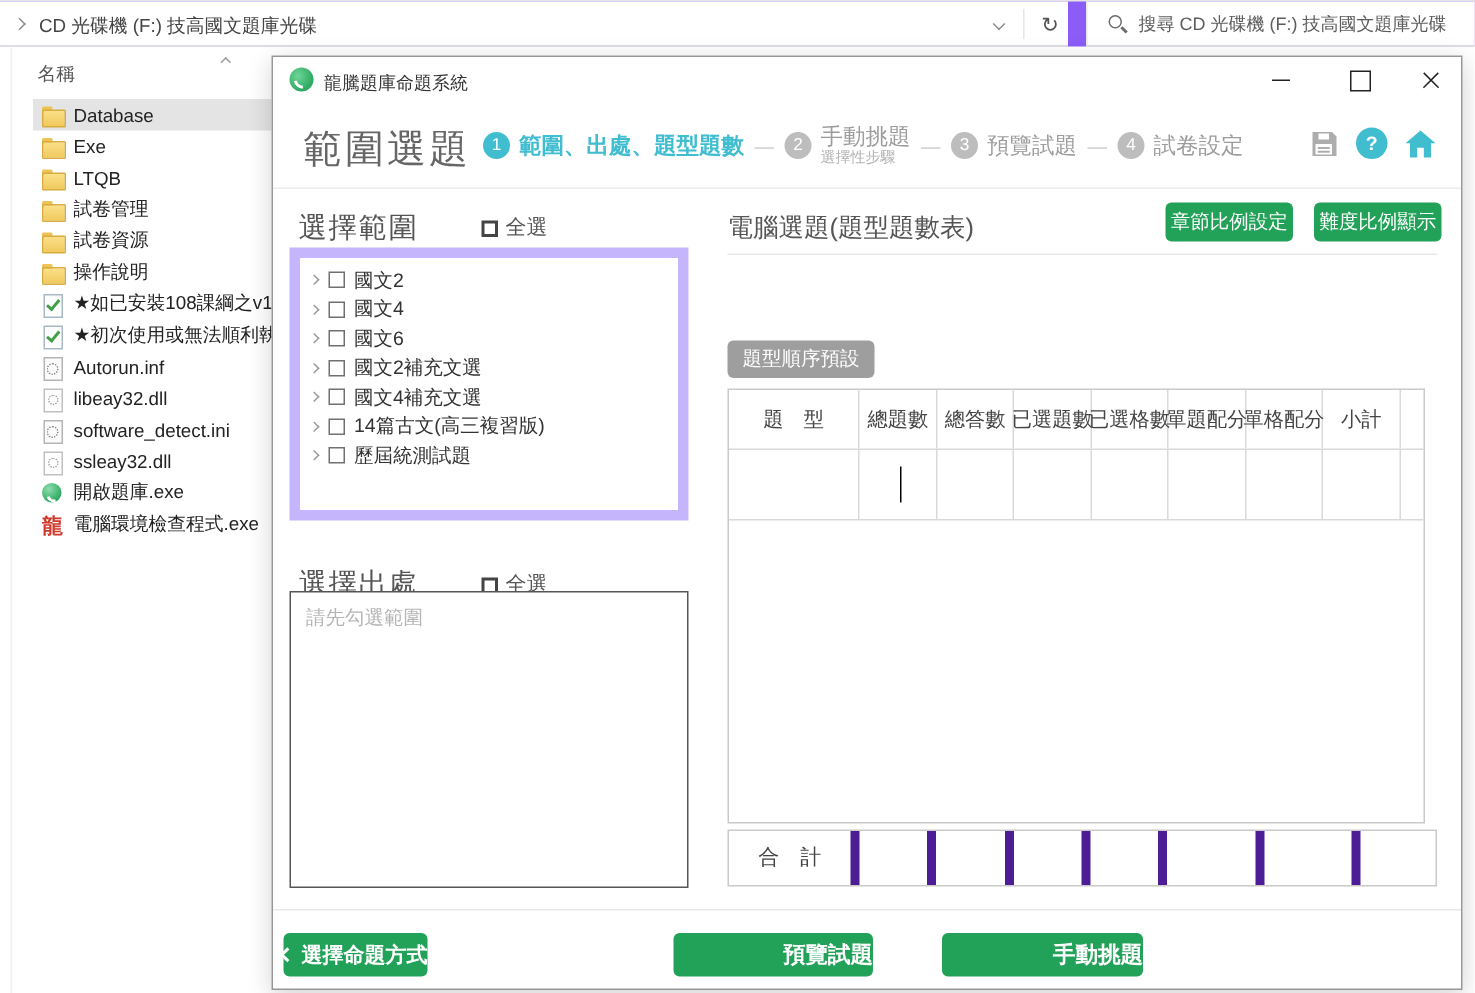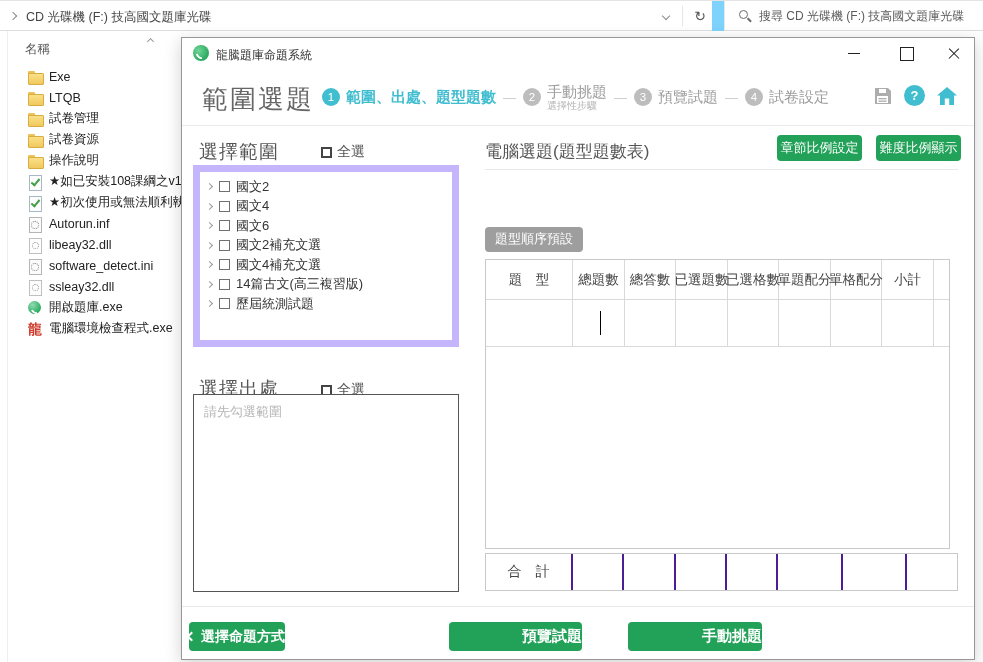--- a/index.html
+++ b/index.html
@@ -8,21 +8,21 @@
     position: relative; background: #fff; overflow: hidden;
     font-family: "Liberation Sans", "DejaVu Sans", sans-serif; color: #333;
   }
   
   .chev { display: inline-block; width: 6px; height: 6px;
           border-right: 1.4px solid #8a8a8a; border-bottom: 1.4px solid #8a8a8a; }
   .chev.right { transform: rotate(-45deg); }
   .chev.down  { transform: rotate(45deg); }
 
   
-  .topbar { position: absolute; left: 0; top: 0; width: 983px; height: 31px; background: #7dd3fc; border-top: 1px solid #e4e4e4; }
+  .topbar { position: absolute; left: 0; top: 0; width: 983px; height: 31px; background: #8b5cf6; border-top: 1px solid #e4e4e4; }
   .addr-region { position: absolute; left: 0; top: 0; width: 712px; height: 30px; border-bottom: 1px solid #dedede; background: #fff; }
   .breadcrumb-chev { position: absolute; left: 10px; top: 12px; }
   .addr-text { position: absolute; left: 26px; top: 8px; font-size: 12.5px; color: #444; white-space: nowrap; }
   .addr-dropdown { position: absolute; left: 655px; top: 0px; width: 24px; height: 30px; }
   .addr-dropdown .chev { position: absolute; left: 8px; top: 12px; }
   .addr-sep { position: absolute; left: 682px; top: 5px; width: 1px; height: 20px; background: #e6e6e6; }
   .refresh-btn { position: absolute; left: 688px; top: 0; width: 24px; height: 30px; text-align: center;
                  font-size: 14px; line-height: 30px; color: #555; }
   .search-region { position: absolute; left: 724px; top: 0; width: 259px; height: 30px;
                    border-bottom: 1px solid #dedede; border-left: 1px solid #e8e8e8; background: #fff; }
@@ -127,21 +127,21 @@
   .qt-row.hdr { height: 40px; border-bottom: 1px solid #d9d9d9; }
   .qt-row.data { height: 47px; border-bottom: 1px solid #d9d9d9; position: relative; }
   .qt-cell { border-right: 1px solid #d9d9d9; display: flex; align-items: center; justify-content: center;
              font-size: 13.5px; color: #444; white-space: nowrap; overflow: visible; }
   .qt-cell:last-child { border-right: none; }
   .cursor { position: absolute; left: 114px; top: 11px; width: 1px; height: 24px; background: #000;
             animation: blink 1.1s steps(2, start) infinite; }
   @keyframes blink { to { visibility: hidden; } }
   .totals { position: absolute; left: 303px; top: 515px; width: 473px; height: 38px; border: 1px solid #c9c9c9;
             background: #fff; display: grid; grid-template-columns: 87px 51px 52px 51px 51px 65px 64px 1fr; }
-  .tt-cell { border-right: 2px solid #4c1d95; display: flex; align-items: center; justify-content: center;
+  .tt-cell { border-right: 6px solid #4c1d95; display: flex; align-items: center; justify-content: center;
              font-size: 14px; color: #444; }
   .tt-cell:last-child { border-right: none; }
 
   
   .footer-line { position: absolute; left: 0; top: 568px; right: 0; height: 1px; background: #e9e9e9; }
   .btn-footer { position: absolute; top: 584px; height: 29px; background: var(--accent-green, #22a158); color: #fff;
                 font-size: 15px; font-weight: bold; border-radius: 4px; display: flex; align-items: center;
                 justify-content: flex-end; white-space: nowrap; }
   .btn-back { left: 7px; width: 96px; font-size: 14px; gap: 6px; }
   .back-chev { width: 7px; height: 7px; border-left: 2px solid #fff; border-bottom: 2px solid #fff;
@@ -166,20 +166,24 @@
   <div class="search-region">
     <span class="search-icon"></span>
     <input class="search-input" type="text" placeholder="搜尋 CD 光碟機 (F:) 技高國文題庫光碟" style="">
   </div>
 </div>
 <div class="pane-divider"></div>
 <div class="list-header">名稱</div>
 <div class="sort-chev"></div>
 <div class="file-list">
 
+    <div class="file-row selected">
+      <span class="file-icon folder-icon"></span>
+      <span class="file-label">Database</span>
+    </div>
 
     <div class="file-row">
       <span class="file-icon folder-icon"></span>
       <span class="file-label">Exe</span>
     </div>
 
     <div class="file-row">
       <span class="file-icon folder-icon"></span>
       <span class="file-label">LTQB</span>
     </div>

